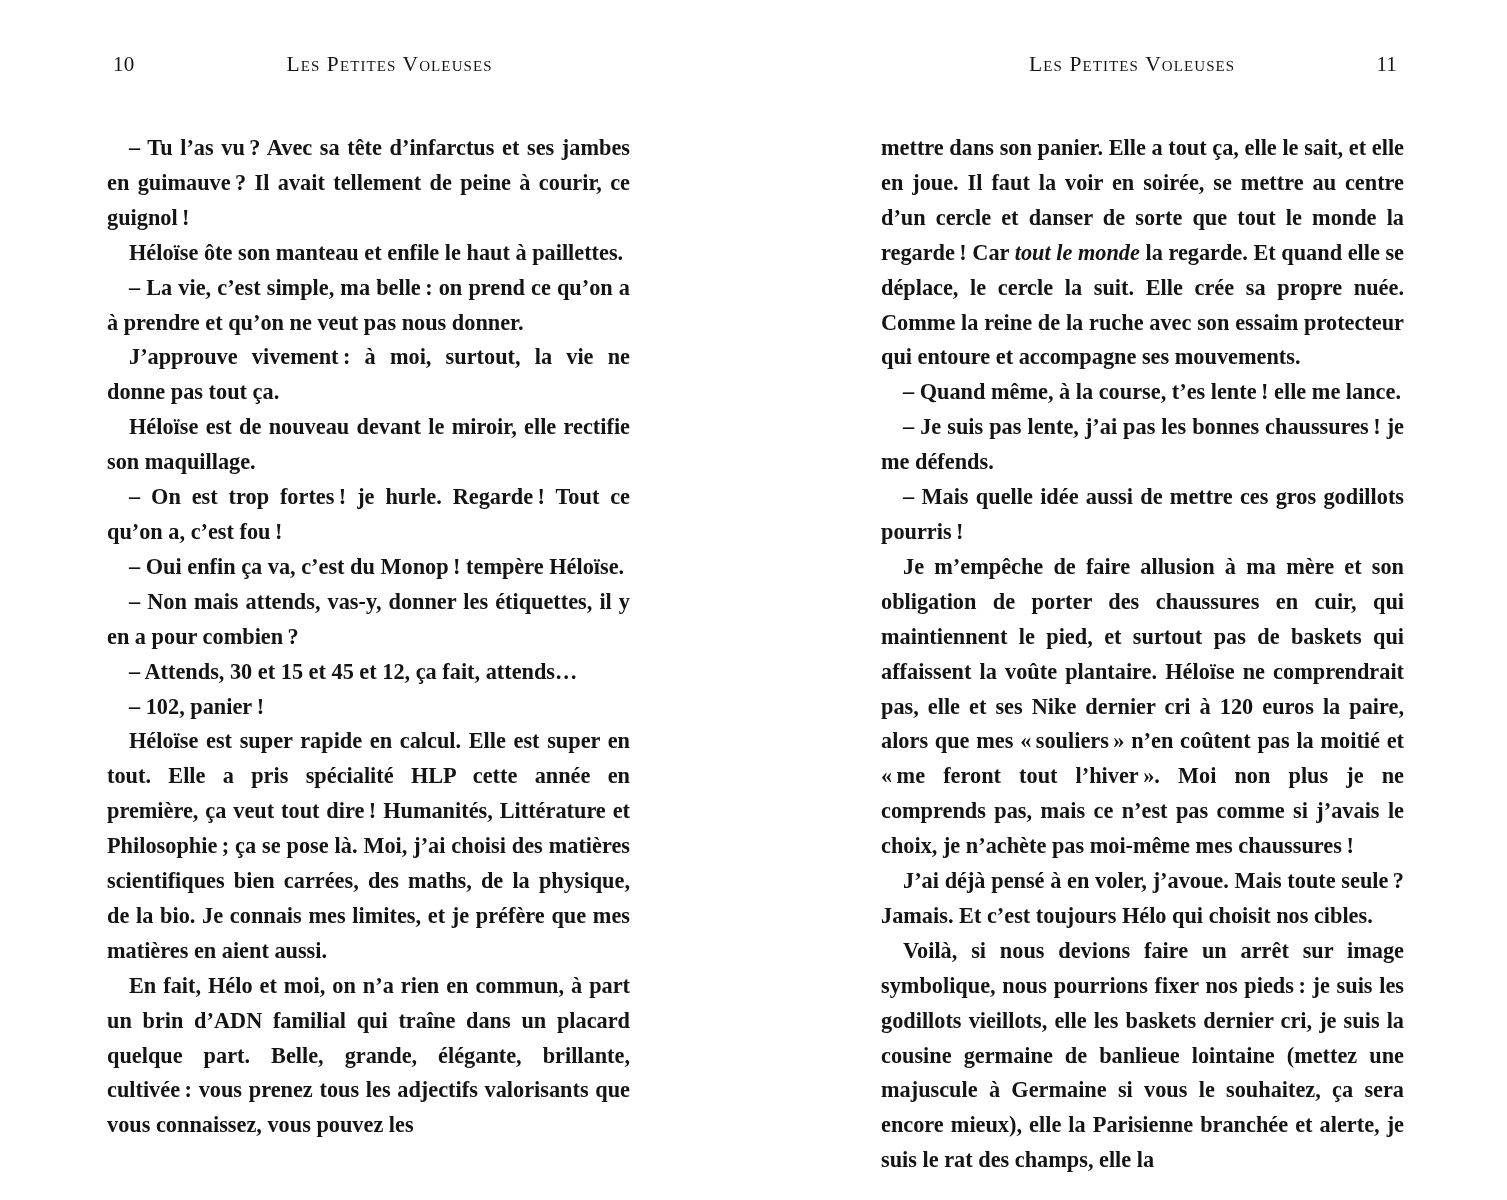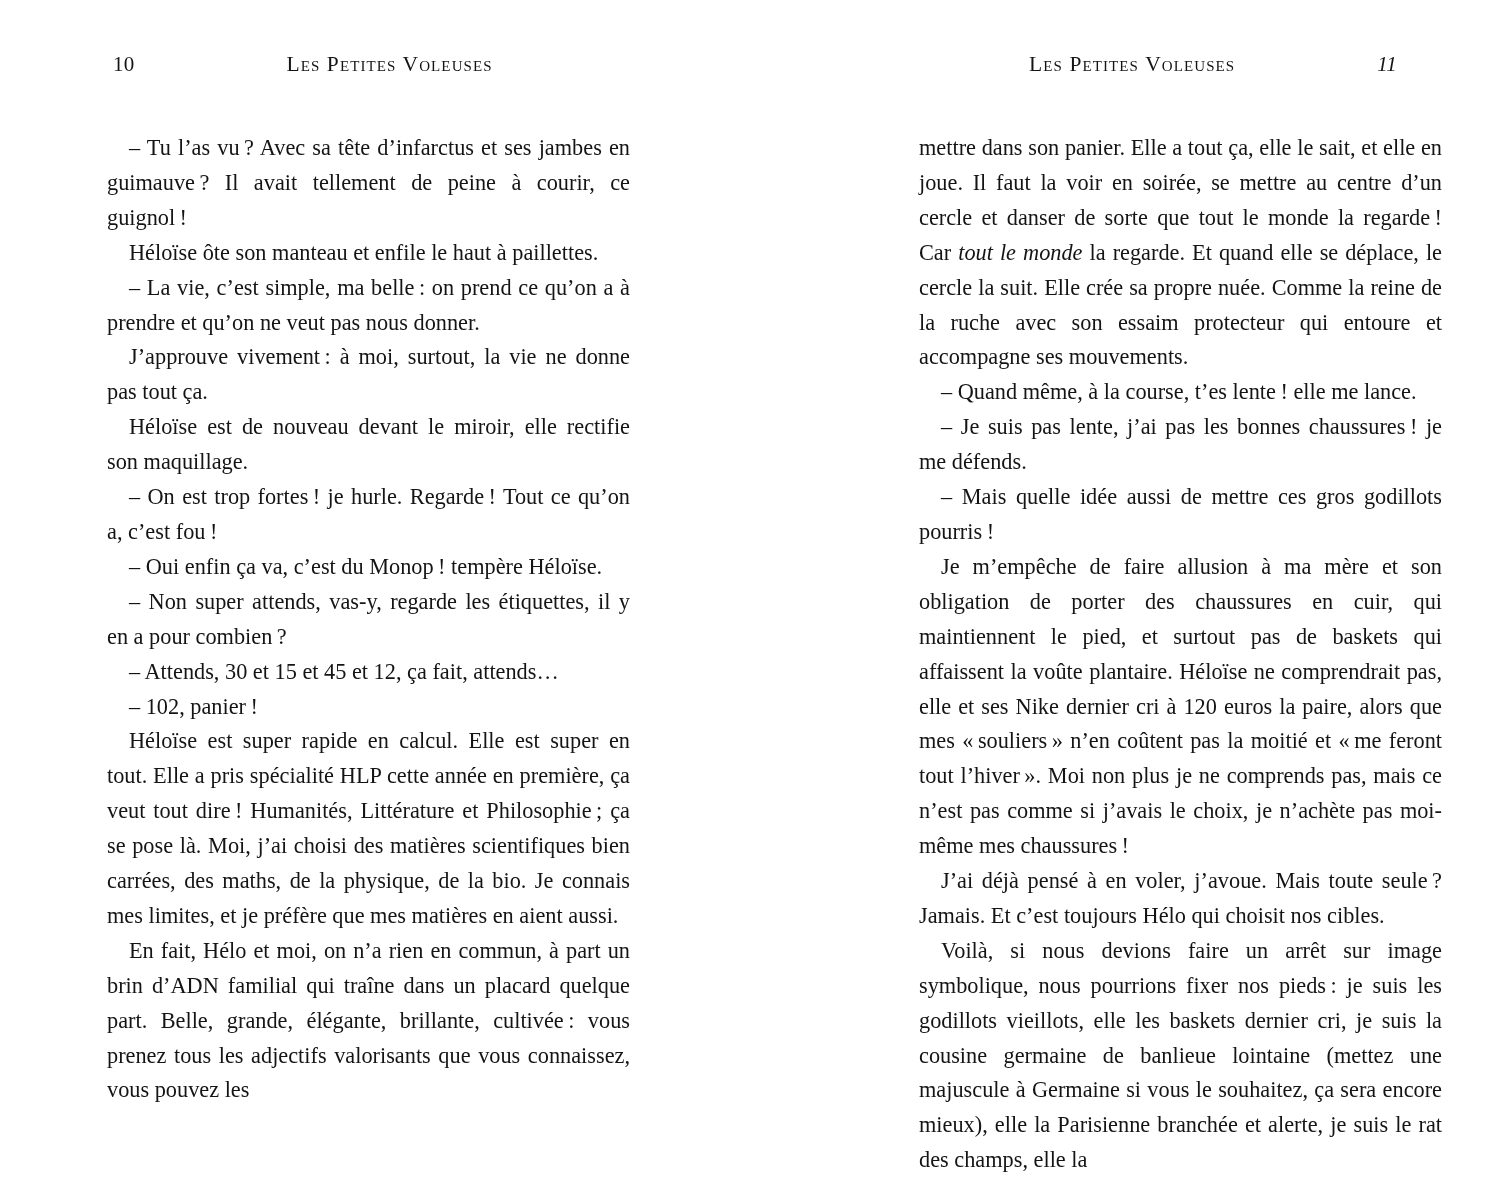--- a/index.html
+++ b/index.html
@@ -50,41 +50,42 @@
     white-space: nowrap;
   }
 
   
   .running-head.left .folio { margin-right: 0; text-align: center; }
   .running-head.left .head-title { margin-left: 152px; }
 
   
   .running-head.right { justify-content: space-between; }
   .running-head.right .head-title { margin-left: 148px; }
-  .running-head.right .folio { margin-left: auto; font-style: italic; }
+  .running-head.right .folio { margin-left: auto; }
 
   
   .column {
     position: absolute;
     top: 131px;
     width: 523px;
     font-size: 22.3px;
     line-height: 34.9px;
     text-align: justify;
     text-justify: inter-word;
     hyphens: manual;
     color: #141414;
   }
   .column.left  { left: 107px; }
-  .column.right { left: 881px; margin-left: 38px; }
+  .column.right { left: 881px; }
 
   .para {
     margin: 0;
     text-indent: 22px;
     text-align: justify;
+    font-weight: bold;
   }
   
   .para.cont { text-indent: 0; }
 
   .para i { font-style: italic; }
 </style>
 </head>
 <body>
 
 <div class="spread">
@@ -95,21 +96,21 @@
   </div>
 
   <div class="column left" id="col-left">
       <p class="para">– Tu l’as vu ? Avec sa tête d’infarctus et ses jambes en guimauve ? Il avait tellement de peine à courir, ce guignol !</p>
       <p class="para">Héloïse ôte son manteau et enfile le haut à paillettes.</p>
       <p class="para">– La vie, c’est simple, ma belle : on prend ce qu’on a à prendre et qu’on ne veut pas nous donner.</p>
       <p class="para">J’approuve vivement : à moi, surtout, la vie ne donne pas tout ça.</p>
       <p class="para">Héloïse est de nouveau devant le miroir, elle rectifie son maquillage.</p>
       <p class="para">– On est trop fortes ! je hurle. Regarde ! Tout ce qu’on a, c’est fou !</p>
       <p class="para">– Oui enfin ça va, c’est du Monop ! tempère Héloïse.</p>
-      <p class="para">– Non super attends, vas-y, regarde les étiquettes, il y en a pour combien ?</p>
+      <p class="para">– Non mais attends, vas-y, donner les étiquettes, il y en a pour combien ?</p>
       <p class="para">– Attends, 30 et 15 et 45 et 12, ça fait, attends…</p>
       <p class="para">– 102, panier !</p>
       <p class="para">Héloïse est super rapide en calcul. Elle est super en tout. Elle a pris spécialité HLP cette année en première, ça veut tout dire ! Humanités, Littérature et Philosophie ; ça se pose là. Moi, j’ai choisi des matières scientifiques bien carrées, des maths, de la physique, de la bio. Je connais mes limites, et je préfère que mes matières en aient aussi.</p>
       <p class="para">En fait, Hélo et moi, on n’a rien en commun, à part un brin d’ADN familial qui traîne dans un placard quelque part. Belle, grande, élégante, brillante, cultivée : vous prenez tous les adjectifs valorisants que vous connaissez, vous pouvez les</p>
     </div>
 
   <div class="running-head right">
     <span class="head-title">Les Petites Voleuses</span>
     <span class="folio">11</span>
   </div>

